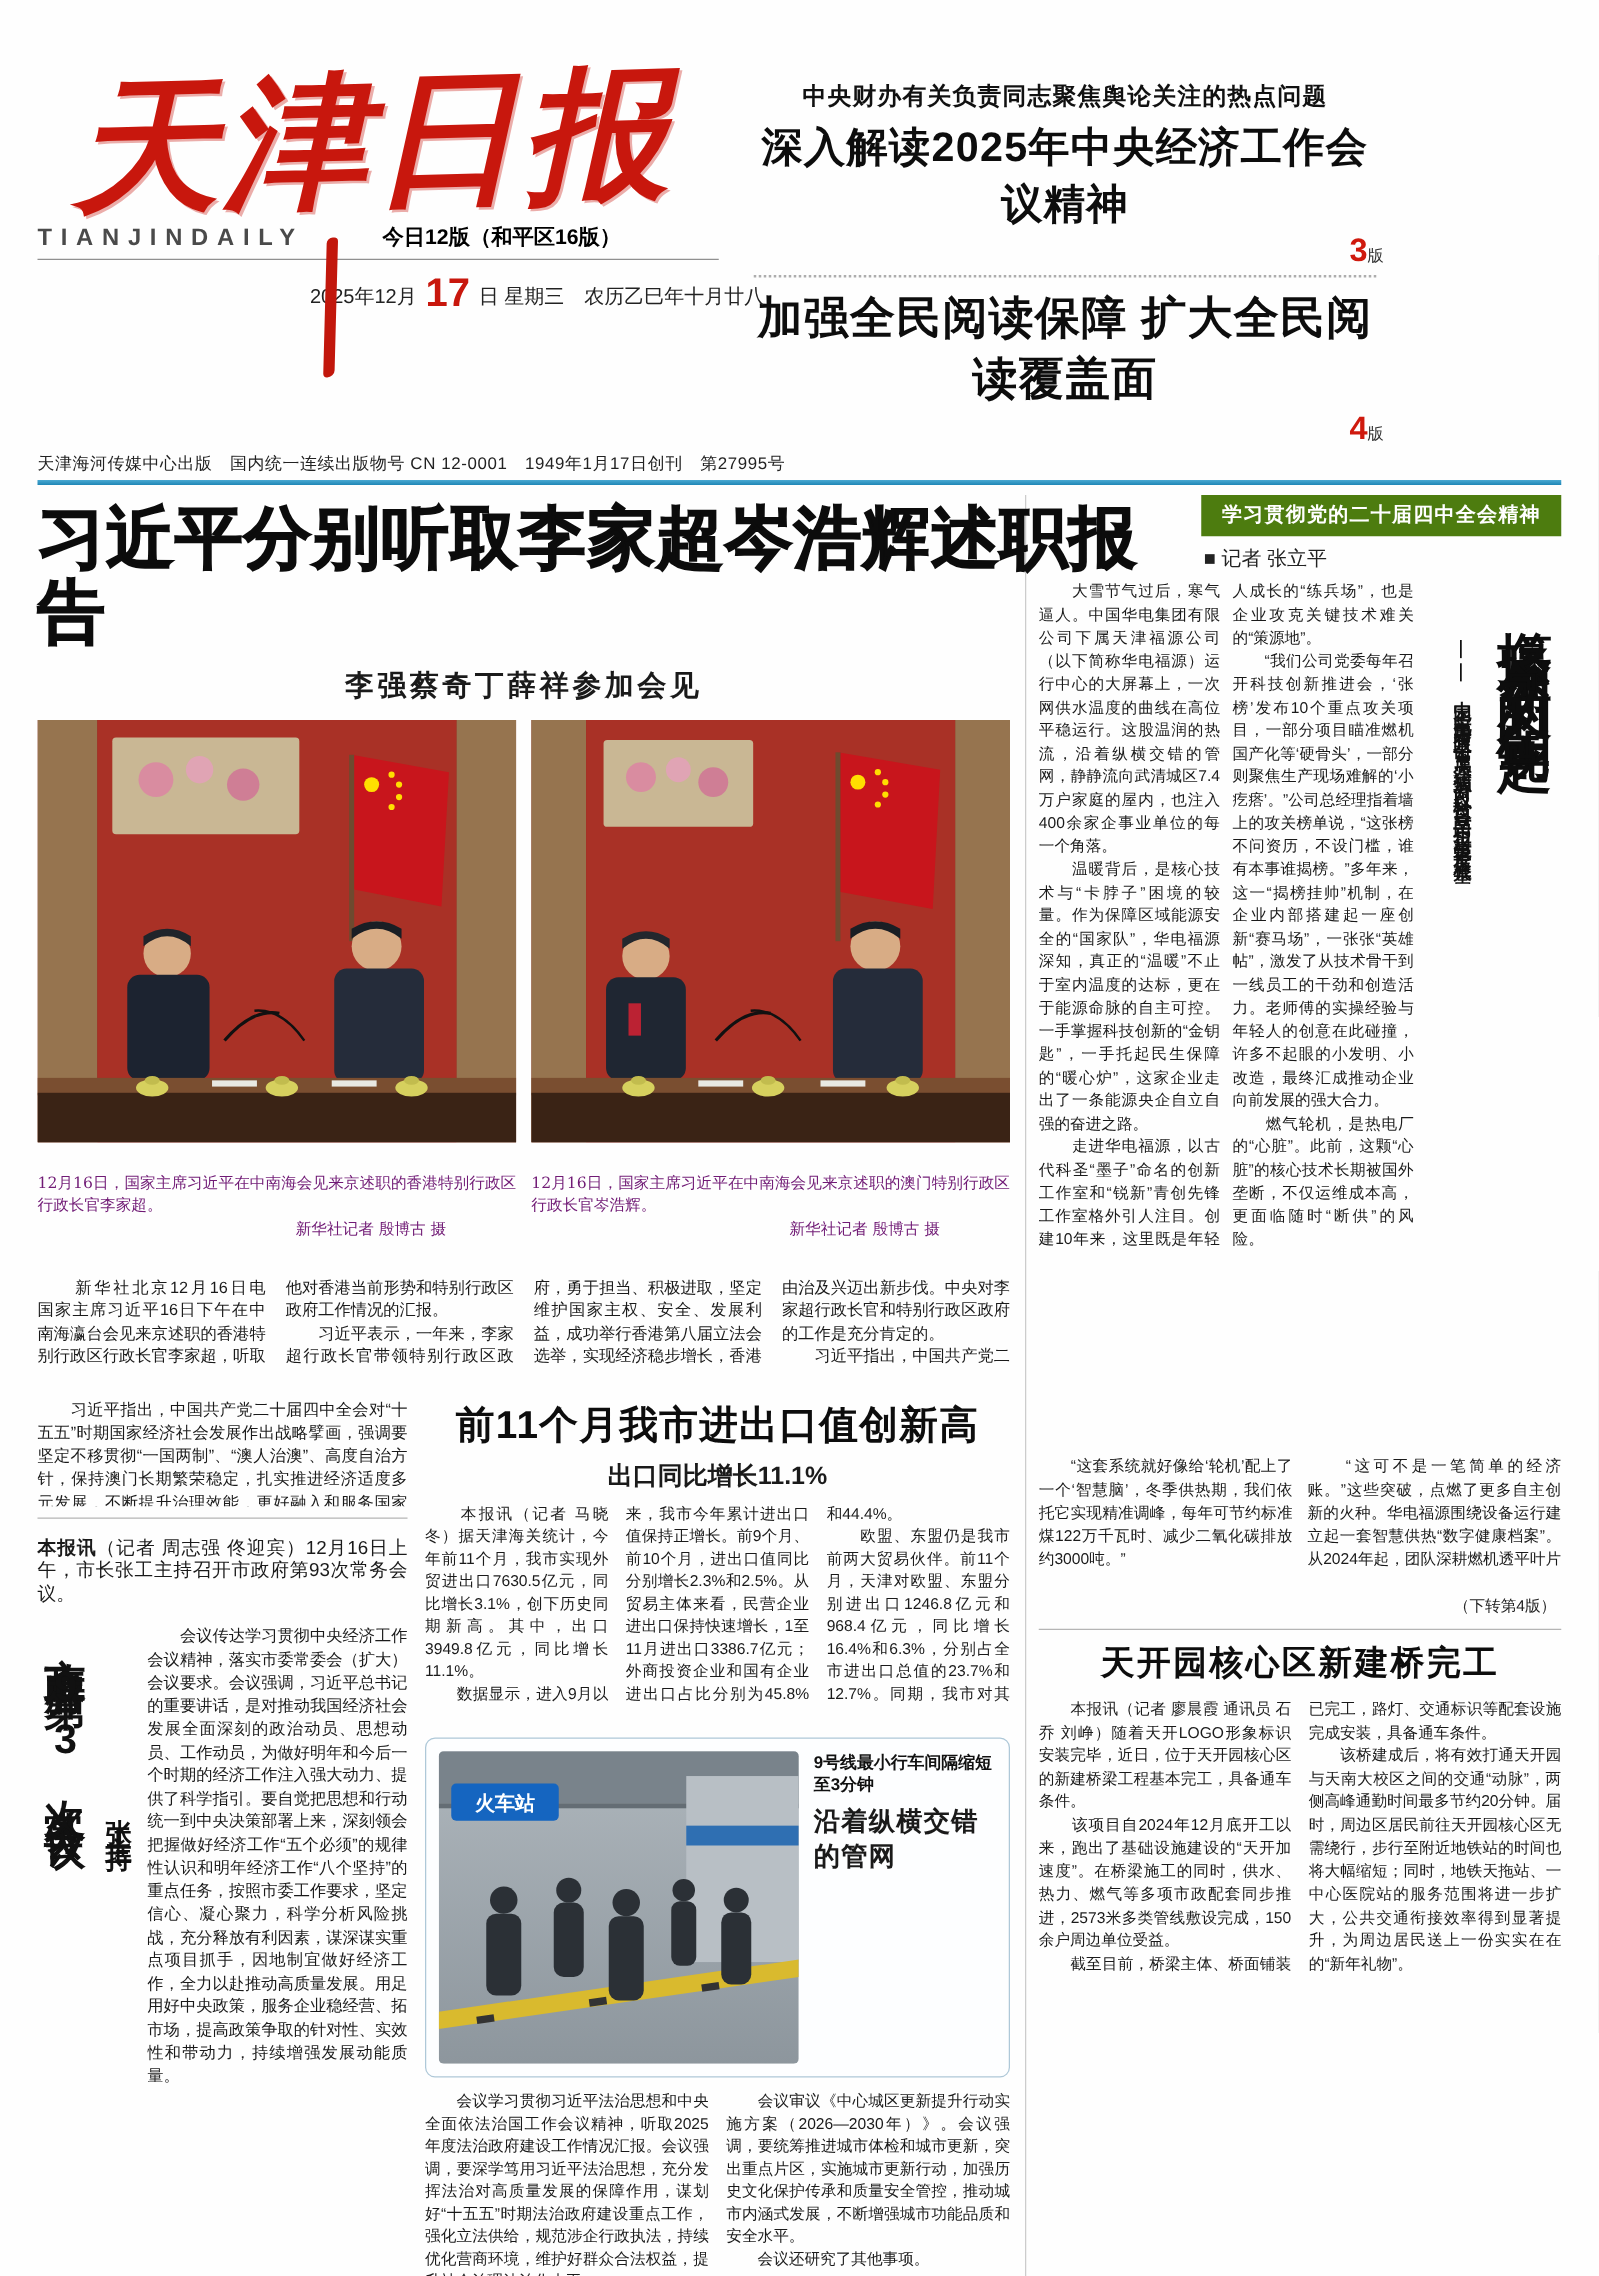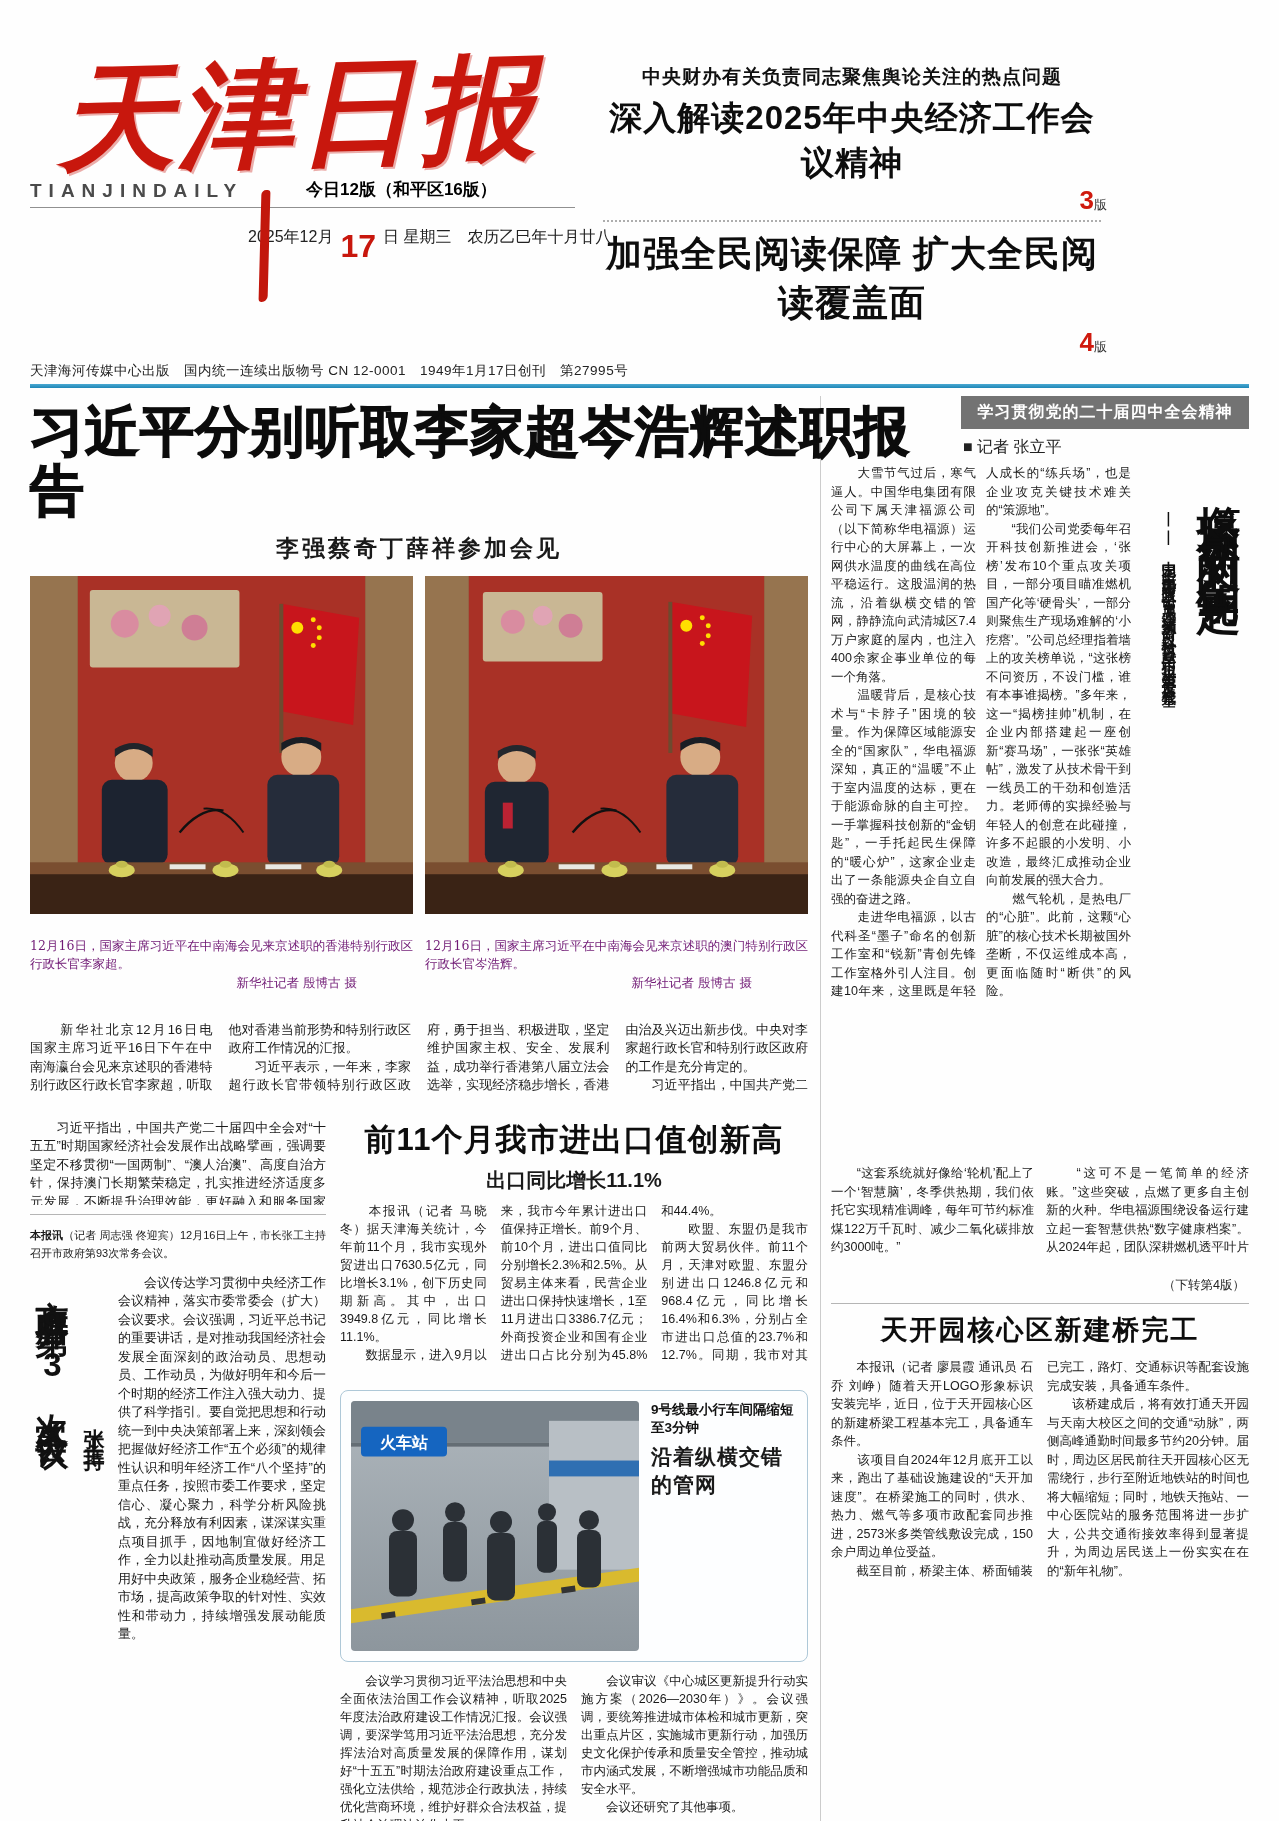--- a/index.html
+++ b/index.html
@@ -11,21 +11,21 @@
   .mast-left{width:545px;position:relative;flex:none;}
   .logo{font-family:"DejaVu Serif",serif;font-weight:bold;font-style:italic;
         font-size:116px;line-height:1.05;color:#c8170d;letter-spacing:4px;
         transform:rotate(-1.5deg);margin-left:28px;
         text-shadow:2px 2px 0 rgba(200,23,13,.35);}
   .mast-row1{display:flex;align-items:flex-end;margin-top:4px;}
   .logo-en{width:242px;font-size:19px;font-weight:bold;letter-spacing:7px;color:#4a4a4a;flex:none;}
   .edition-note{font-size:17px;font-weight:bold;color:#000000;margin-left:34px;padding-bottom:1px;}
   .mast-row2{border-top:1.5px solid #909090;margin-top:5px;padding:5px 0 0 218px;
              font-size:16px;color:#222;white-space:nowrap;}
-  .day-num{font-size:32px;font-weight:bold;color:#c8170d;margin:0 7px;position:relative;top:15px;}
+  .day-num{font-size:32px;font-weight:bold;color:#c8170d;margin:0 7px;position:relative;top:3px;}
   .lunar{margin-left:16px;}
   .brush{position:absolute;left:230px;top:138px;width:9px;height:112px;background:#c2170c;
          border-radius:5px 3px 6px 3px;transform:rotate(1.5deg);z-index:2;}
   .mast-right{flex:1;padding:12px 138px 0 18px;text-align:center;}
   .tb-kicker{font-size:19px;font-weight:bold;color:#111;letter-spacing:1px;}
   .tb-title1{font-size:33px;font-weight:900;letter-spacing:1px;margin-top:6px;color:#0d0d0d;}
   .tb-title2{font-size:36px;font-weight:900;letter-spacing:1px;margin-top:6px;color:#0d0d0d;}
   .pageno{text-align:right;padding-right:4px;margin-top:1px;line-height:1;}
   .p-num{font-size:26px;font-weight:900;color:#cf1a0e;}
   .p-ban{font-size:13px;color:#333;}
@@ -46,21 +46,21 @@
   .photos svg{display:block;width:100%;height:338px;}
   figcaption{margin-top:4px;font-size:12.5px;line-height:1.5;color:#701a75;
              font-family:"DejaVu Serif",serif;}
   .credit{display:block;text-align:right;padding-right:56px;}
   .jtext{text-align:justify;white-space:pre-line;}
   .body4{margin-top:9px;column-count:4;column-gap:16px;height:90px;overflow:hidden;
          font-size:13px;line-height:18.5px;}
   .lower{display:grid;grid-template-columns:296px 1fr;gap:14px;margin-top:8px;}
   .body-ext{height:86px;overflow:hidden;font-size:13px;line-height:18.5px;}
   .hdiv{border:none;border-top:1px solid #b5b5b5;margin:9px 0 8px;}
-  .gov-lead{font-size:11px;line-height:18.5px;text-align:justify;}
+  .gov-lead{font-size:15px;line-height:18.5px;text-align:justify;}
   .gov-lead b{font-weight:bold;}
   .gov-flex{display:flex;gap:10px;margin-top:6px;height:540px;overflow:hidden;}
   .gov-heads{display:flex;gap:7px;flex:none;}
   .gov-vtitle{writing-mode:vertical-rl;text-orientation:upright;font-size:33px;font-weight:900;
               letter-spacing:5px;line-height:1.3;color:#111;}
   .gov-vsub{writing-mode:vertical-rl;text-orientation:upright;font-size:21px;font-weight:bold;
             margin-top:138px;letter-spacing:7px;color:#111;}
   .gov-body{flex:1;font-size:13px;line-height:18.5px;overflow:hidden;}
   .trade h2{font-size:31px;font-weight:900;text-align:center;margin:0 0 6px;letter-spacing:1px;color:#0d0d0d;}
   .trade-sub{font-size:20px;font-weight:bold;text-align:center;margin-bottom:8px;}
@@ -70,21 +70,21 @@
   .metro-photo{width:288px;flex:none;}
   .metro-photo svg{display:block;width:100%;height:100%;border-radius:4px;}
   .metro-text{flex:1;min-width:0;}
   .metro-kicker{font-size:13.5px;font-weight:bold;color:#111;}
   .metro-text h3{font-size:21px;font-weight:900;margin:6px 0 7px;letter-spacing:1px;}
   .metro-body{font-size:12px;line-height:17px;text-align:justify;white-space:pre-line;
               height:168px;overflow:hidden;}
   .gov-cont{margin-top:10px;column-count:2;column-gap:14px;height:196px;overflow:hidden;
             font-size:12.5px;line-height:18px;}
   
-  .red-banner{margin-left:130px;background:#737373;color:#fff;font-size:16px;font-weight:bold;
+  .red-banner{margin-left:130px;background:#4d7c0f;color:#fff;font-size:16px;font-weight:bold;
               text-align:center;padding:6px 2px;letter-spacing:1px;}
   .f-byline{margin:8px 0 6px 132px;font-size:16px;font-weight:normal;color:#222;}
   .f-top{display:flex;gap:10px;height:690px;overflow:hidden;}
   .f-cols{width:300px;flex:none;column-count:2;column-gap:10px;font-size:12.5px;line-height:18.5px;
           overflow:hidden;}
   .f-vert{flex:1;display:flex;justify-content:flex-end;padding-top:6px;}
   .f-vsub{writing-mode:vertical-rl;font-size:14.5px;font-weight:bold;letter-spacing:4px;
           margin-top:42px;color:#111;}
   .f-vtitle{writing-mode:vertical-rl;font-size:44px;font-weight:900;letter-spacing:11px;
             margin-left:12px;color:#0d0d0d;}

